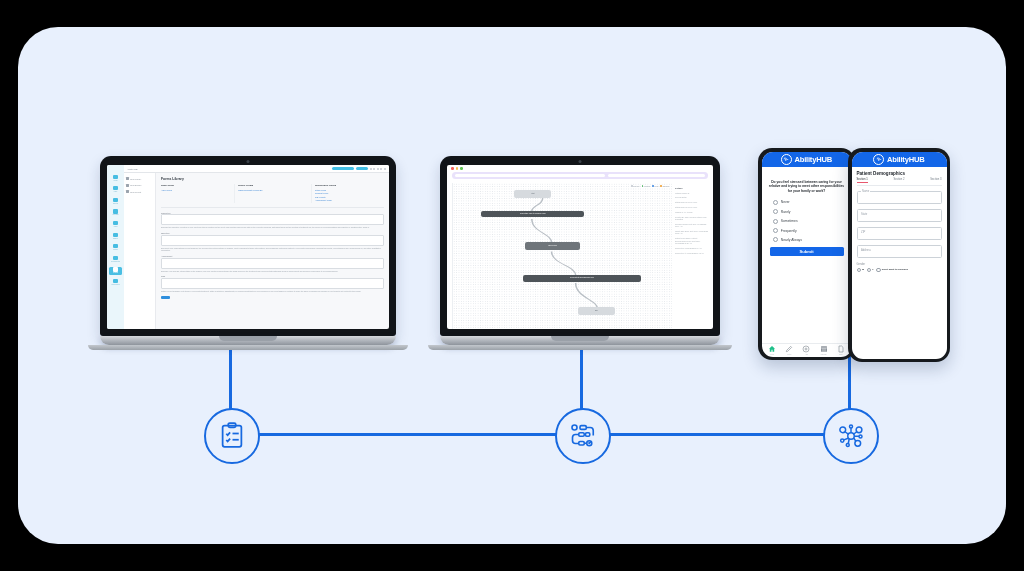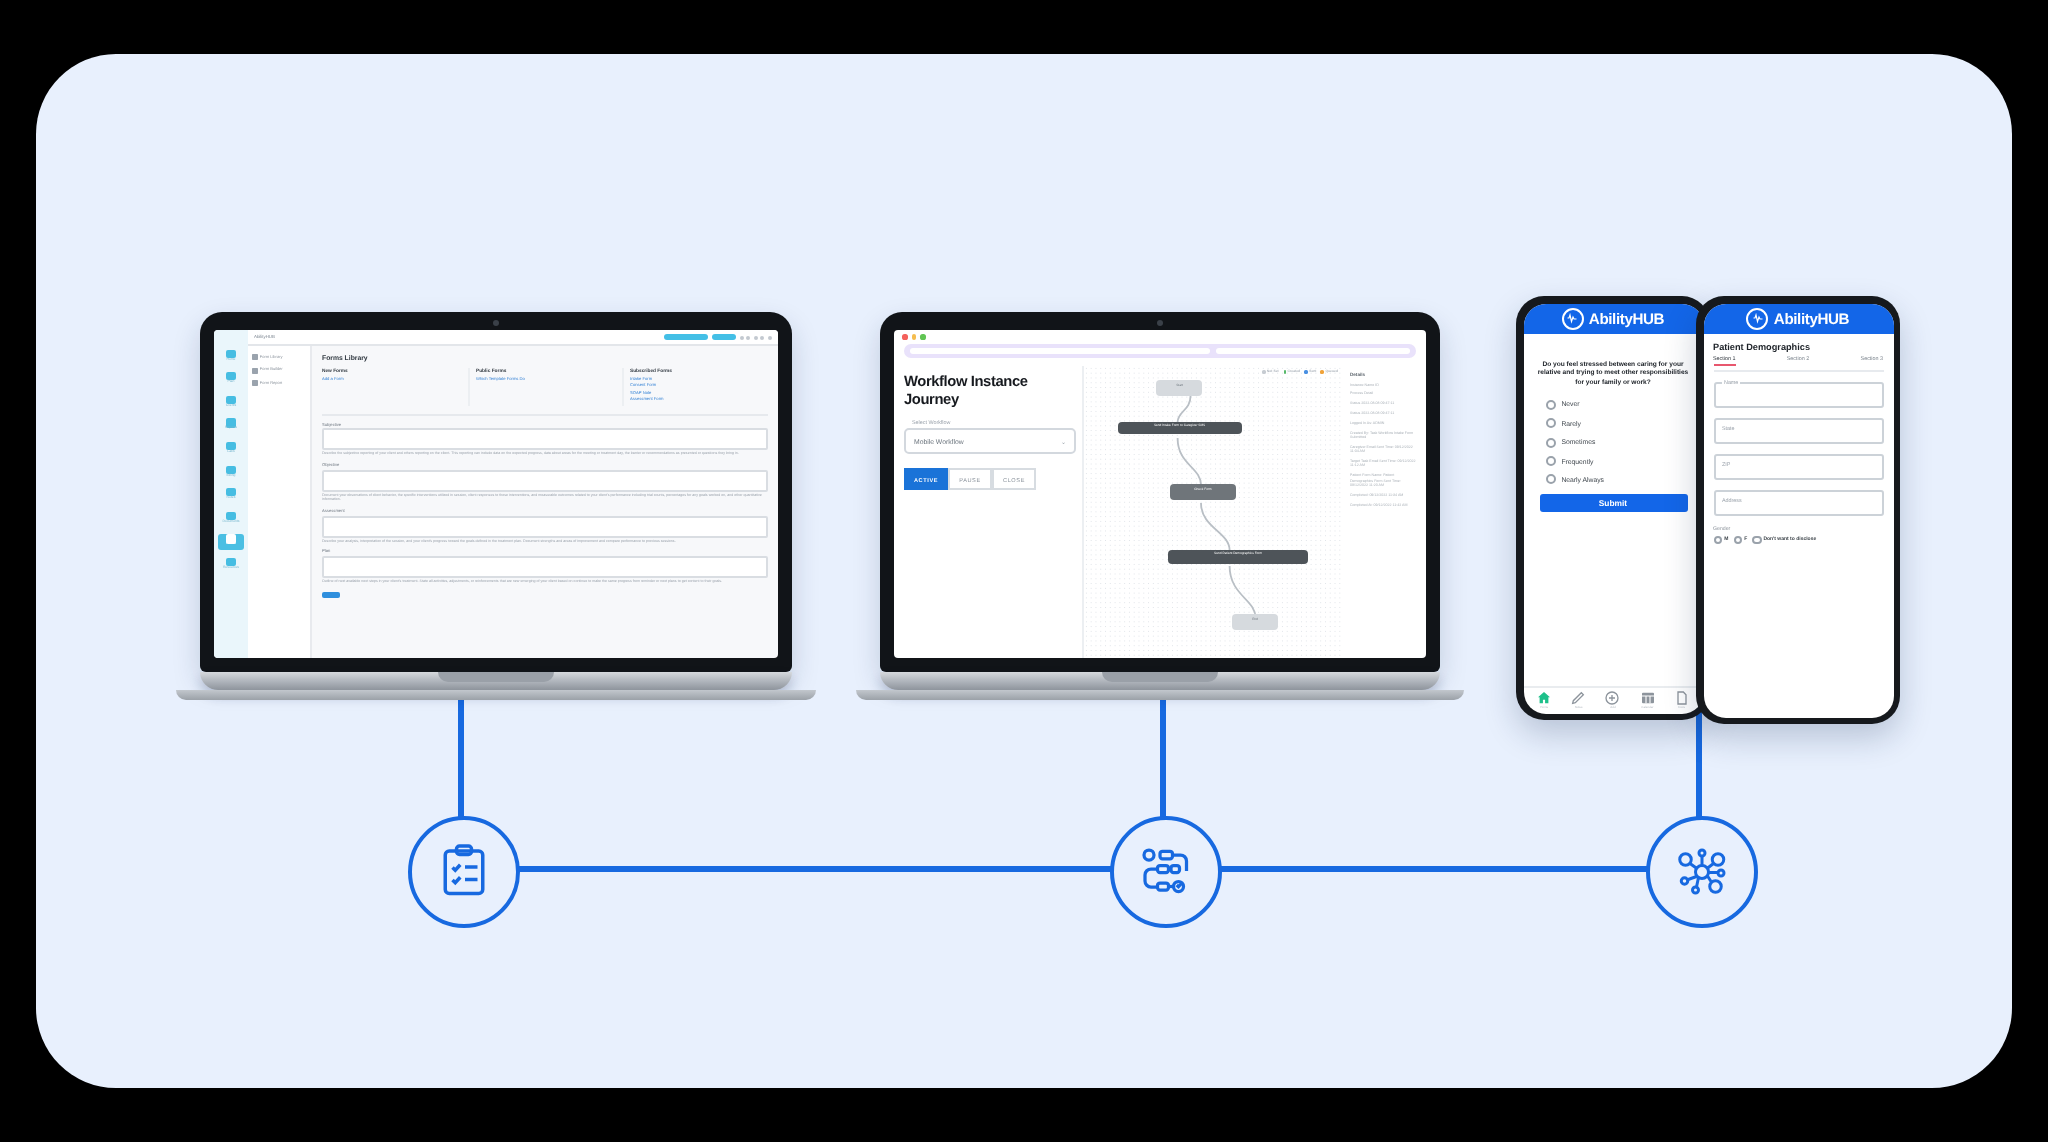--- a/index.html
+++ b/index.html
@@ -320,33 +320,20 @@
             <i style="background:#f4615c"></i>
             <i style="background:#f5bd4f"></i>
             <i style="background:#61c554"></i>
           </div>
           <div class="l2-url">
             <div class="seg a"></div>
             <div class="seg b"></div>
           </div>
 
           <div class="l2-wrap">
-            <div class="l2-left">
-              <div class="l2-title">Workflow Instance Journey</div>
-              <div class="l2-sel-lab">Select Workflow</div>
-              <div class="l2-sel">
-                <span>Mobile Workflow</span>
-                <span class="cv">⌄</span>
-              </div>
-              <div class="l2-btns">
-                <div class="on">ACTIVE</div>
-                <div>PAUSE</div>
-                <div>CLOSE</div>
-              </div>
-            </div>
 
             <div class="l2-canvas">
               <div class="l2-legend">
                 <span>
                     <i style="background:#c7ccd2"></i>
                     <b>Not Set</b>
                   </span>
                 <span>
                     <i style="background:#57b96a"></i>
                     <b>Created</b>

